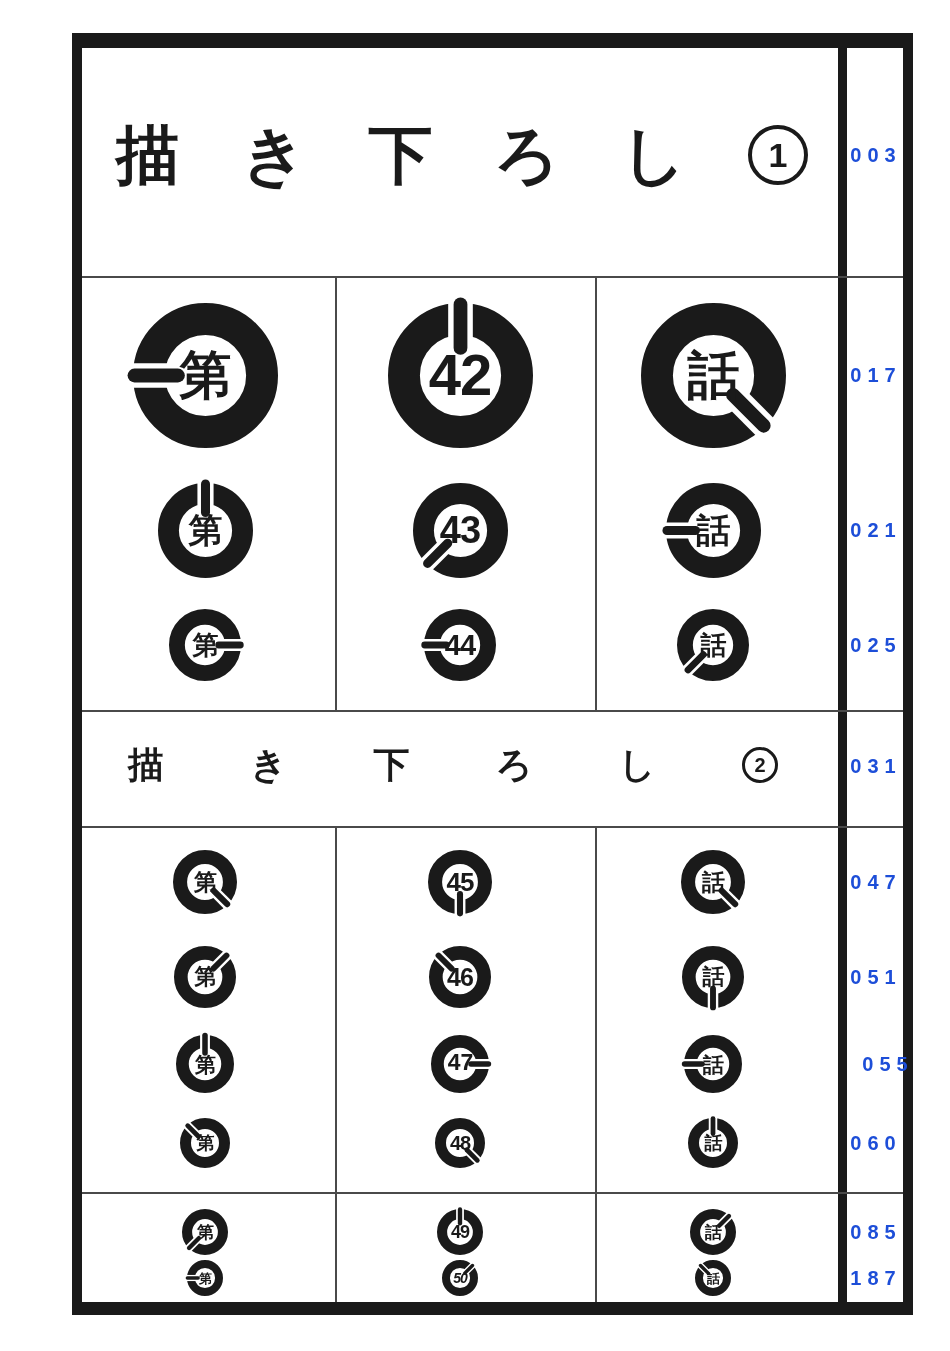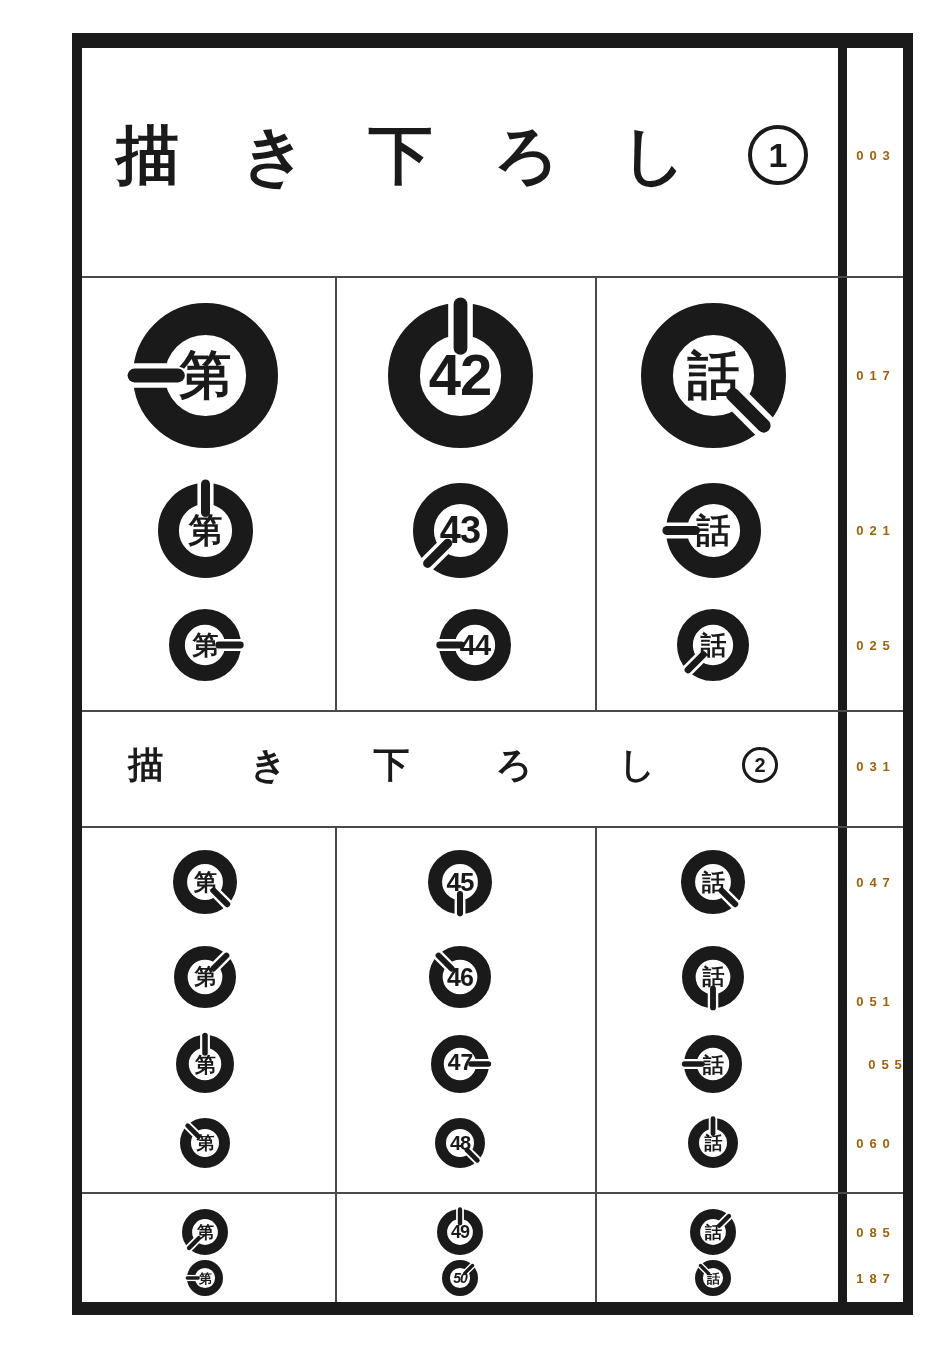--- a/index.html
+++ b/index.html
@@ -15,22 +15,22 @@
   .title-row.big{left:116px;top:100px;width:692px;height:110px;font-size:64px;}
   .title-row.small{left:128px;top:733px;width:650px;height:64px;font-size:36px;}
   .circled{display:inline-flex;align-items:center;justify-content:center;border-radius:50%;
            border:4px solid #1a1a1a;box-sizing:border-box;font-weight:700;}
   .circled.big{width:60px;height:60px;font-size:34px;}
   .circled.small{width:36px;height:36px;border-width:3px;font-size:20px;}
   .ep-icon{position:absolute;}
   .ep-icon svg{position:absolute;left:0;top:0;width:100%;height:100%;overflow:visible;}
   .ep-label{position:absolute;inset:0;display:flex;align-items:center;justify-content:center;
             font-weight:700;line-height:1;color:#1a1a1a;letter-spacing:-1px;}
-  .page-num{position:absolute;transform:translate(-50%,-50%);color:#a16207;font-weight:700;
-            font-size:13px;letter-spacing:6px;margin-right:-6px;white-space:nowrap;}
+  .page-num{position:absolute;transform:translate(-50%,-50%);color:#1d4ed8;font-weight:700;
+            font-size:20px;letter-spacing:6px;margin-right:-6px;white-space:nowrap;}
 </style>
 </head>
 <body>
 
 <div class="page">
   <div class="frame"></div>
   <div class="vdiv-thick"></div>
 
   <div class="hline" style="top:276px"></div>
   <div class="hline" style="top:710px"></div>
@@ -124,21 +124,21 @@
       <div class="ep-icon" style="left: 169px; top: 609px; width: 72px; height: 72px;">
         <svg viewBox="0 0 100 100">
           <circle cx="50" cy="50" r="39" fill="none" stroke="#1a1a1a" stroke-width="22"></circle>
           <g transform="rotate(90 50 50)">
             <line x1="50" y1="50" x2="50" y2="-6" stroke="#ffffff" stroke-width="17"></line>
             <line x1="50" y1="31" x2="50" y2="1" stroke="#1a1a1a" stroke-width="9.5" stroke-linecap="round"></line>
           </g>
         </svg>
         <span class="ep-label" style="font-size: 26px;">第</span>
       </div>
-      <div class="ep-icon" style="left: 439px; top: 609px; width: 72px; height: 72px; text-decoration: underline;">
+      <div class="ep-icon" style="left: 424px; top: 609px; width: 72px; height: 72px; text-decoration: underline;">
         <svg viewBox="0 0 100 100">
           <circle cx="50" cy="50" r="39" fill="none" stroke="#1a1a1a" stroke-width="22"></circle>
           <g transform="rotate(270 50 50)">
             <line x1="50" y1="50" x2="50" y2="-6" stroke="#ffffff" stroke-width="17"></line>
             <line x1="50" y1="31" x2="50" y2="1" stroke="#1a1a1a" stroke-width="9.5" stroke-linecap="round"></line>
           </g>
         </svg>
         <span class="ep-label" style="font-size: 29px;">44</span>
       </div>
       <div class="ep-icon" style="left: 677px; top: 609px; width: 72px; height: 72px;">
@@ -332,19 +332,19 @@
         <span class="ep-label" style="font-size: 13px;">話</span>
       </div>
     </div>
   <div id="pages-layer">
       <div class="page-num" style="left: 876px; top: 155px;">003</div>
       <div class="page-num" style="left: 876px; top: 766px;">031</div>
       <div class="page-num" style="left: 876px; top: 375px;">017</div>
       <div class="page-num" style="left: 876px; top: 530px;">021</div>
       <div class="page-num" style="left: 876px; top: 645px;">025</div>
       <div class="page-num" style="left: 876px; top: 882px;">047</div>
-      <div class="page-num" style="left: 876px; top: 977px; margin-top: 24px;">051</div>
+      <div class="page-num" style="left: 876px; top: 977px;">051</div>
       <div class="page-num" style="left: 876px; top: 1064px; padding-left: 24px;">055</div>
       <div class="page-num" style="left: 876px; top: 1143px;">060</div>
       <div class="page-num" style="left: 876px; top: 1232px;">085</div>
       <div class="page-num" style="left: 876px; top: 1278px;">187</div>
     </div>
 </div>
 
 </body></html>

